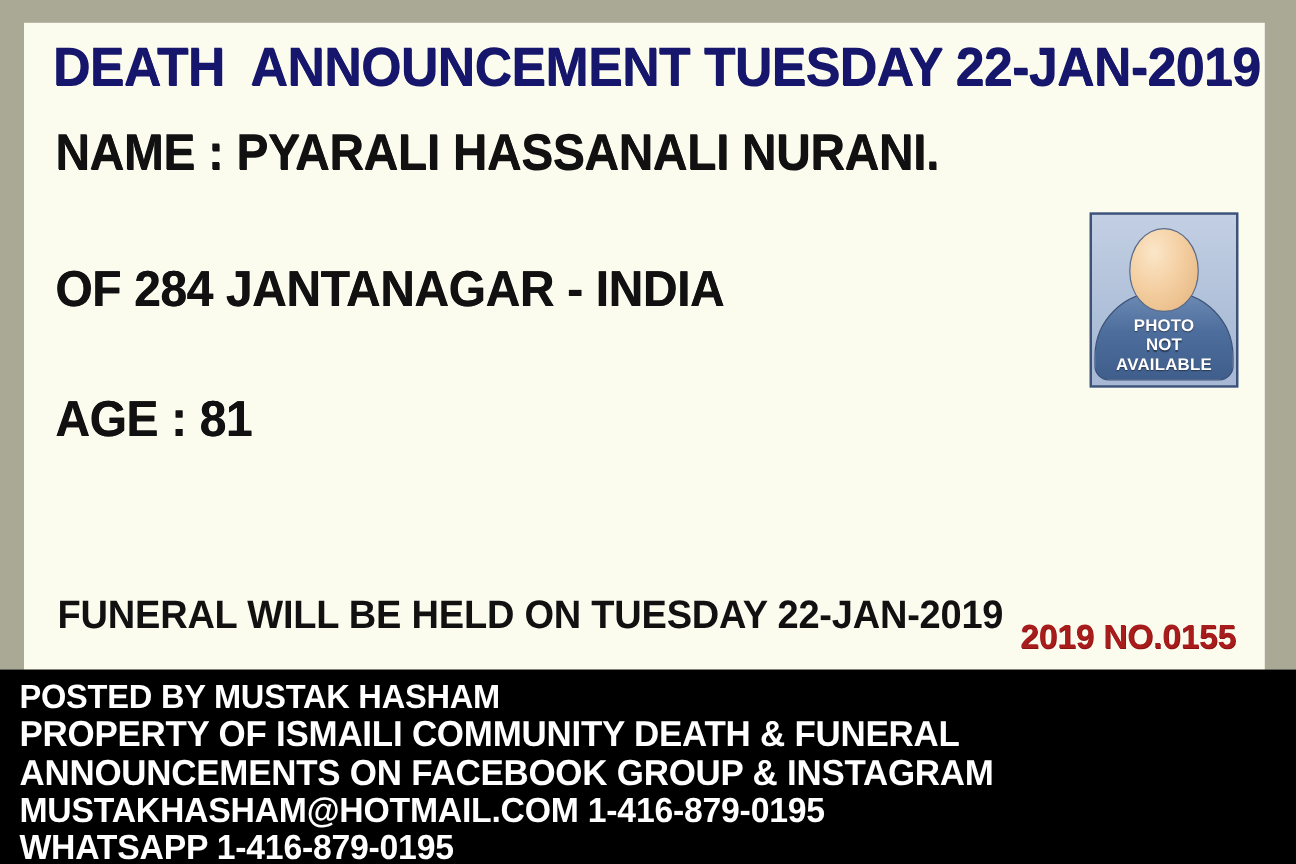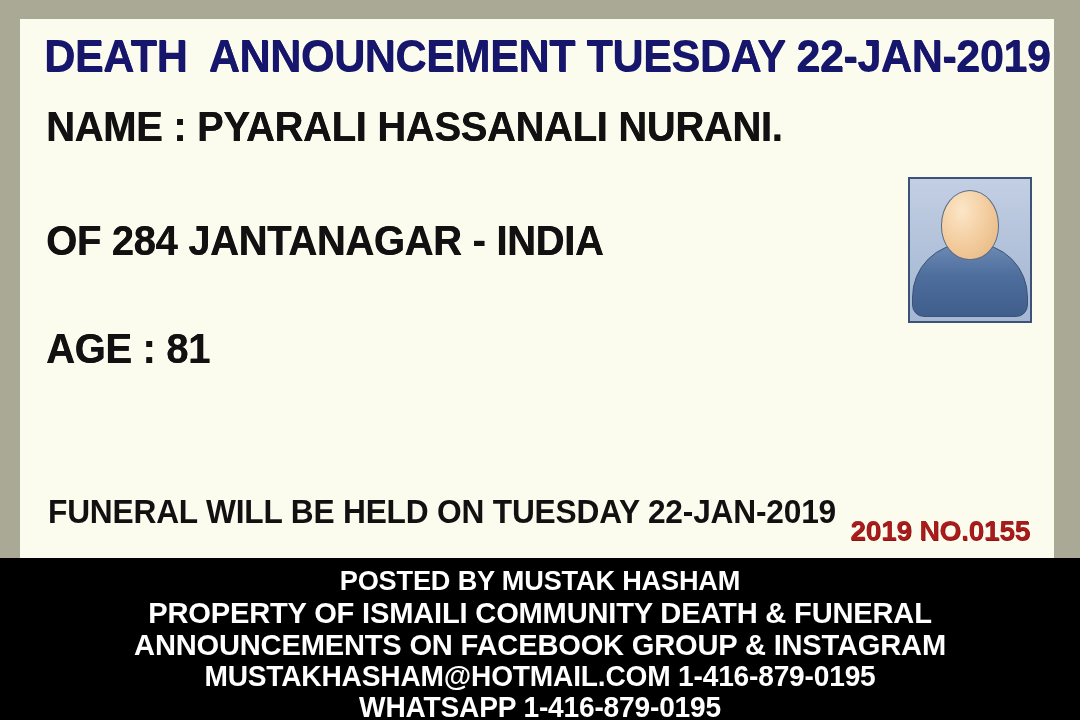--- a/index.html
+++ b/index.html
@@ -171,21 +171,21 @@
 
   
   .footer {
     position: absolute;
     left: 0;
     top: 558px;
     width: 1080px;
     height: 162px;
     background: #000000;
     color: #ffffff;
-    text-align: center;
+    text-align: left;
     box-sizing: border-box;
     padding-top: 6px;
     overflow: hidden;
   }
   .footer-line {
     font-family: "Liberation Sans Narrow", "Liberation Sans", sans-serif;
     font-weight: bold;
     font-size: 29px;
     line-height: 31px;
     letter-spacing: -0.2px;
@@ -214,20 +214,25 @@
       <div>FUNERAL WILL BE HELD ON TUESDAY 22-JAN-2019</div>
       
     </div>
 
     <div class="ref-number">2019 NO.0155</div>
 
     <div class="photo-placeholder">
       <div class="photo-inner"></div>
       <div class="ph-head"></div>
       <div class="ph-body"></div>
+      <div class="ph-caption">
+        <div>PHOTO</div>
+        <div>NOT</div>
+        <div>AVAILABLE</div>
+      </div>
     </div>
 
   </div>
 
   <div class="footer">
     <div class="footer-line lead">POSTED BY MUSTAK HASHAM</div>
     <div class="footer-line wide">PROPERTY OF ISMAILI COMMUNITY DEATH &amp; FUNERAL</div>
     <div class="footer-line wide">ANNOUNCEMENTS ON FACEBOOK GROUP &amp; INSTAGRAM</div>
     <div class="footer-line">MUSTAKHASHAM@HOTMAIL.COM 1-416-879-0195</div>
     <div class="footer-line">WHATSAPP 1-416-879-0195</div>

